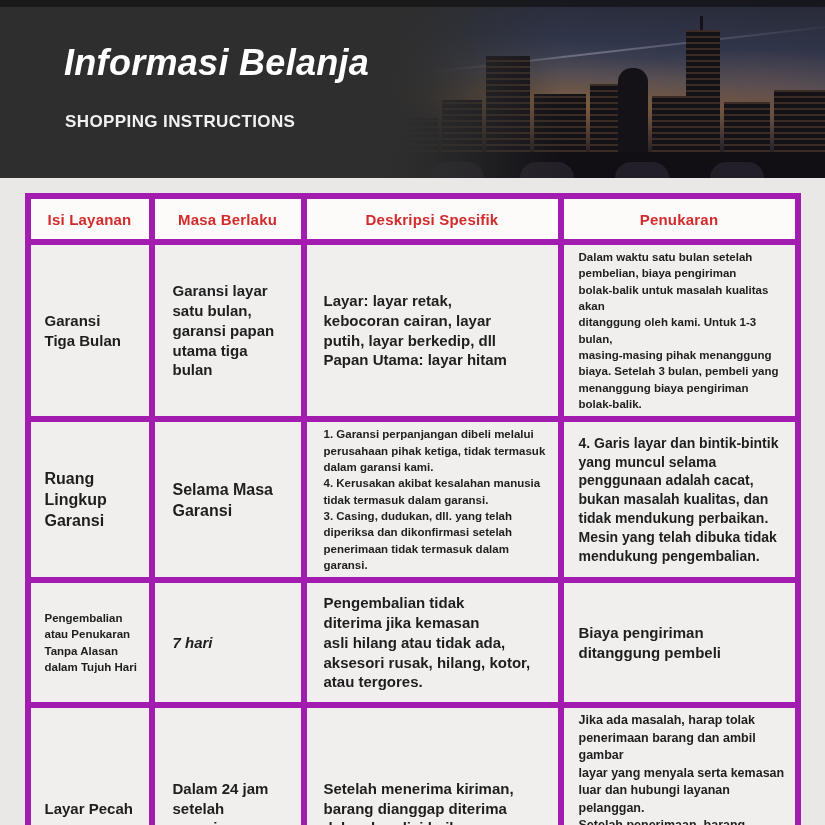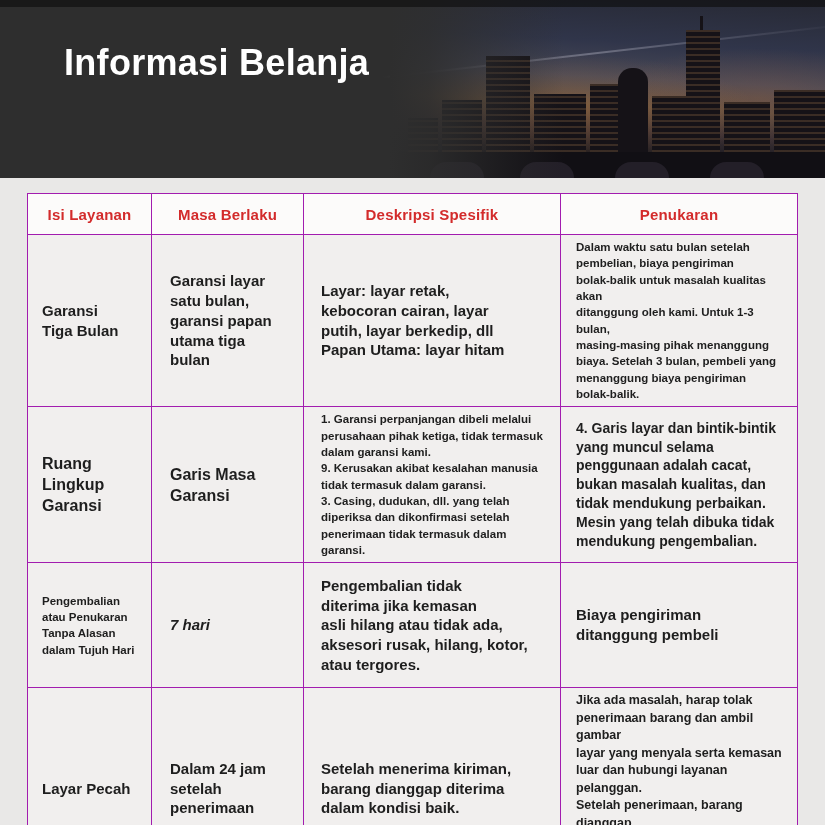--- a/index.html
+++ b/index.html
@@ -19,21 +19,21 @@
     overflow:hidden;
   }
   .banner-topstrip{
     position:absolute;top:0;left:0;right:0;height:7px;
     background:rgba(12,12,12,0.6);
     z-index:5;
   }
   .banner-title{
     position:absolute;left:64px;top:42px;
     font-size:36px;font-weight:800;color:#ffffff;
-    letter-spacing:0.3px;z-index:6;
+    letter-spacing:0.3px;z-index:6;font-style:italic;
   }
   .banner-subtitle{
     position:absolute;left:65px;top:112px;
     font-size:17px;font-weight:700;color:#f1f1f1;
     letter-spacing:0.4px;z-index:6;
   }
 
   
   .photo{
     position:absolute;top:0;right:0;
@@ -81,21 +81,21 @@
     margin:15px auto 0 auto;
     width:770px;
     border-collapse:collapse;
     table-layout:fixed;
   }
   .info-table col.c1{width:124px;}
   .info-table col.c2{width:152px;}
   .info-table col.c3{width:257px;}
   .info-table col.c4{width:237px;}
   .info-table th, .info-table td{
-    border:1px solid #a21caf;
+    border:6px solid #a21caf;
     vertical-align:middle;
     font-weight:bold;
     color:#1e1e1e;
     white-space:pre-line;
     padding:4px 8px 4px 14px;
   }
   .info-table th{
     background:#fcfbfa;
     color:#d32b2b;
     font-size:15px;
@@ -138,20 +138,21 @@
     <div class="bridge">
       <div class="arch a1"></div>
       <div class="arch a2"></div>
       <div class="arch a3"></div>
       <div class="arch a4"></div>
     </div>
     <div class="photo-fade"></div>
   </div>
   <div class="banner-topstrip"></div>
   <div class="banner-title">Informasi Belanja</div>
+  <div class="banner-subtitle">SHOPPING INSTRUCTIONS</div>
 </div>
 
 <table class="info-table">
   <colgroup>
       <col class="c1">
       <col class="c2">
       <col class="c3">
       <col class="c4">
     </colgroup>
   <thead>
@@ -181,26 +182,26 @@
 ditanggung oleh kami. Untuk 1-3 bulan,
 masing-masing pihak menanggung
 biaya. Setelah 3 bulan, pembeli yang
 menanggung biaya pengiriman
 bolak-balik.</td>
     </tr>
     <tr class="r2">
       <td class="col1 fs16">Ruang
 Lingkup
 Garansi</td>
-      <td class="col2 fs16">Garis Masa
+      <td class="col2 fs16">Selama Masa
 Garansi</td>
       <td class="col3 fs11">1. Garansi perpanjangan dibeli melalui
 perusahaan pihak ketiga, tidak termasuk
 dalam garansi kami.
-9. Kerusakan akibat kesalahan manusia
+4. Kerusakan akibat kesalahan manusia
 tidak termasuk dalam garansi.
 3. Casing, dudukan, dll. yang telah
 diperiksa dan dikonfirmasi setelah
 penerimaan tidak termasuk dalam
 garansi.</td>
       <td class="col4 fs14">4. Garis layar dan bintik-bintik
 yang muncul selama
 penggunaan adalah cacat,
 bukan masalah kualitas, dan
 tidak mendukung perbaikan.

